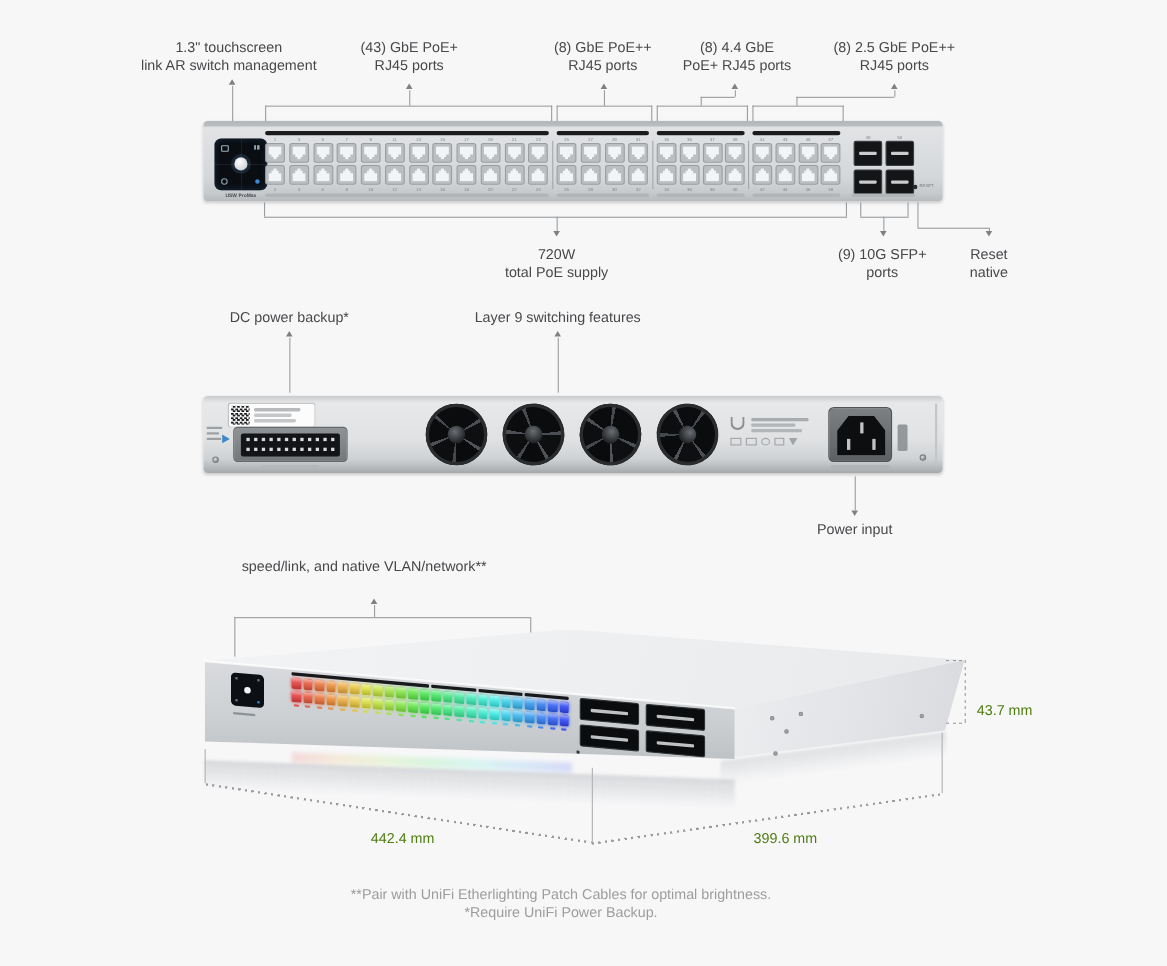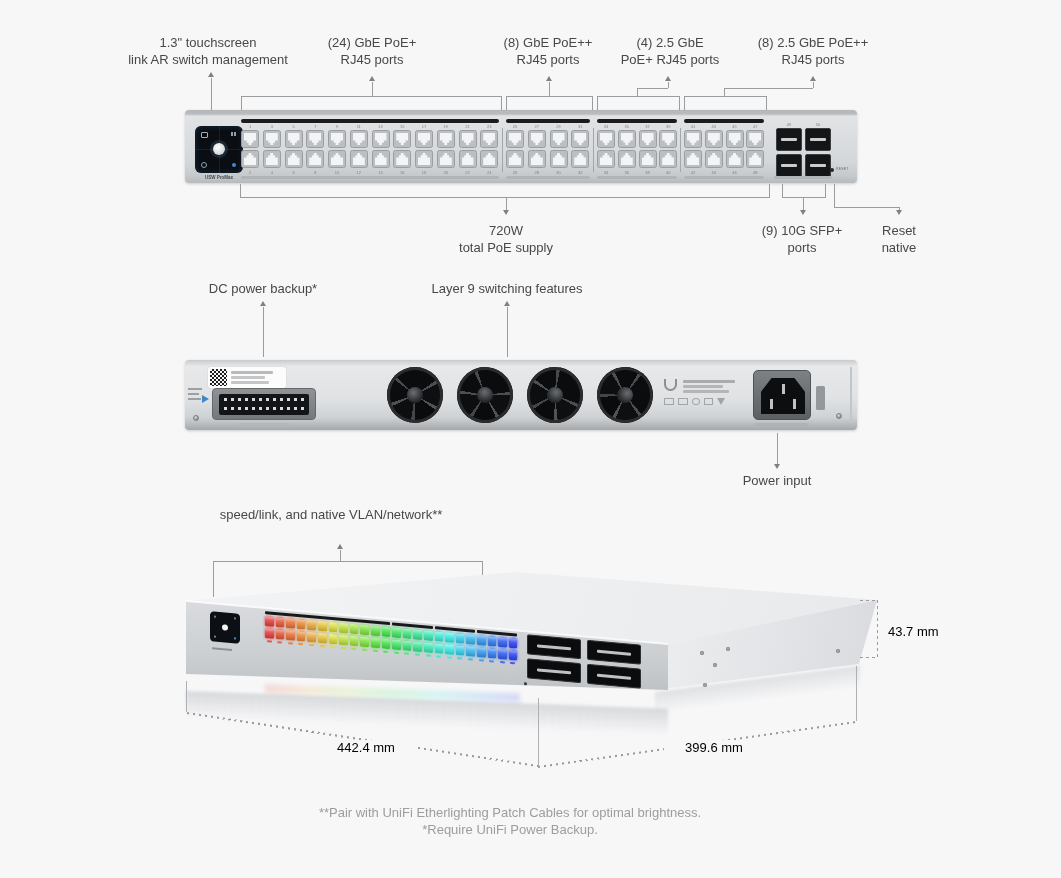--- a/index.html
+++ b/index.html
@@ -1,20 +1,20 @@
 <!DOCTYPE html>
 <html><head>
 <meta charset="utf-8">
 <style>
   html,body{margin:0;padding:0;background:#f7f7f8;}
   #stage{position:relative;width:1061px;height:878px;background:#f7f7f8;overflow:hidden;
          font-family:"Liberation Sans","DejaVu Sans",sans-serif;}
   .abs{position:absolute;}
   .lbl{position:absolute;font-size:13px;line-height:16.5px;color:#47484a;text-align:center;}
-  .dim{position:absolute;font-size:13px;color:#000000;}
+  .dim{position:absolute;font-size:13px;color:#4d7c0f;margin-top:14px;}
   .vl{position:absolute;width:1px;background:#9a9da0;}
   .hl{position:absolute;height:1px;background:#9a9da0;}
   .ah-up{position:absolute;width:0;height:0;border-left:3.5px solid transparent;
          border-right:3.5px solid transparent;border-bottom:5.5px solid #7e8184;}
   .ah-down{position:absolute;width:0;height:0;border-left:3.5px solid transparent;
          border-right:3.5px solid transparent;border-top:5.5px solid #7e8184;}
   .panel{position:absolute;border-radius:4px;box-shadow:0 1px 3px rgba(0,0,0,.18);}
   #front-panel{left:185px;top:110px;width:672px;height:73px;
     background:linear-gradient(180deg,#b4b7ba 0,#b9bcbf 4px,#e1e3e5 6px,#d4d7da 52px,#c6c9cc 66px,#b7babd 100%);}
   #rear-panel{left:185px;top:360px;width:672px;height:70px;
@@ -47,29 +47,29 @@
 </head>
 <body>
 
 <div id="stage">
 
   <div class="lbl" style="left:78px;top:35px;width:260px;">
     <div>1.3" touchscreen</div>
     <div>link AR switch management</div>
   </div>
   <div class="lbl" style="left:292px;top:35px;width:160px;">
-    <div>(24) GbE PoE+</div>
+    <div>(43) GbE PoE+</div>
     <div>RJ45 ports</div>
   </div>
   <div class="lbl" style="left:468px;top:35px;width:160px;">
     <div>(8) GbE PoE++</div>
     <div>RJ45 ports</div>
   </div>
   <div class="lbl" style="left:600px;top:35px;width:140px;">
-    <div>(4) 2.5 GbE</div>
+    <div>(8) 4.4 GbE</div>
     <div>PoE+ RJ45 ports</div>
   </div>
   <div class="lbl" style="left:733px;top:35px;width:160px;">
     <div>(8) 2.5 GbE PoE++</div>
     <div>RJ45 ports</div>
   </div>
 
   <div class="ah-up" style="left:208px;top:72px;"></div>
   <div class="vl" style="left:211px;top:78px;height:32px;"></div>
 

